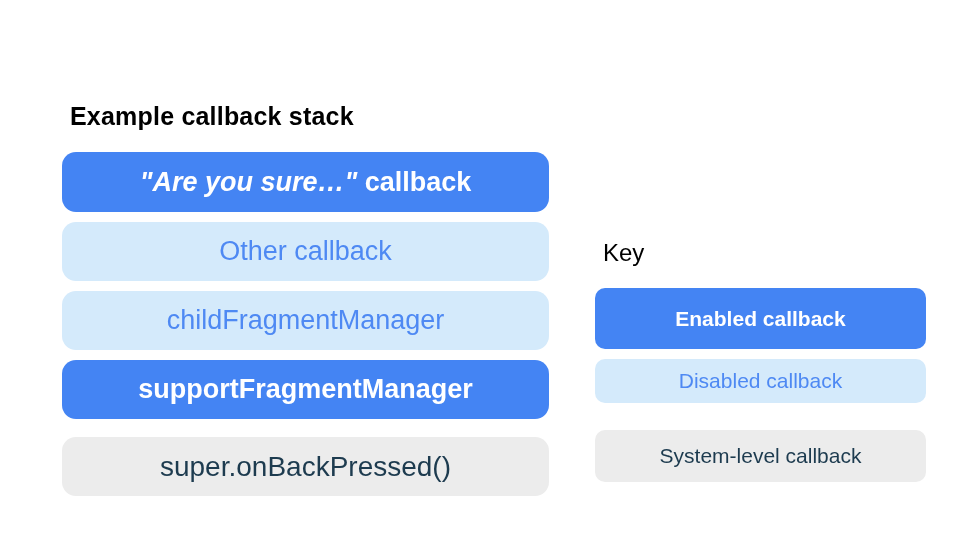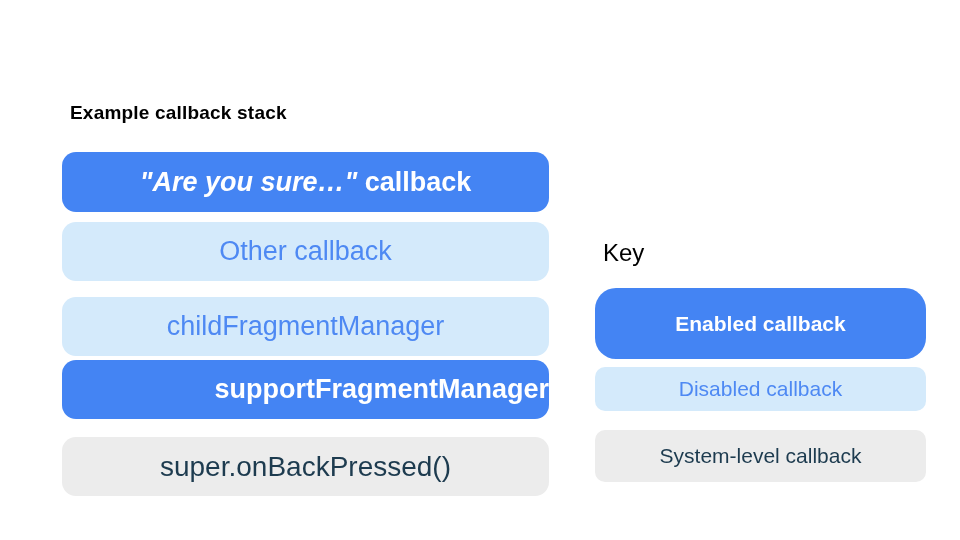--- a/index.html
+++ b/index.html
@@ -14,21 +14,21 @@
     width: 960px;
     height: 540px;
     background: #ffffff;
   }
 
   
   .stack-title {
     position: absolute;
     left: 70px;
     top: 102px;
-    font-size: 19px;
+    font-size: 25px;
     font-weight: 600;
     color: #000000;
     letter-spacing: 0.2px;
   }
   .box {
     position: absolute;
     left: 62px;
     width: 487px;
     border-radius: 14px;
     display: flex;
@@ -36,22 +36,22 @@
     justify-content: center;
     font-size: 27px;
     text-align: center;
   }
   .box.enabled  { background: #4484F3; color: #ffffff; font-weight: 700; }
   .box.disabled { background: #D4EAFB; color: #4E89F3; font-weight: 400; }
   .box.system   { background: #ECECEC; color: #1D3B4F; font-weight: 400; }
 
   #stack-box-0 { top: 152px; height: 60px; }
   #stack-box-1 { top: 222px; height: 59px; }
-  #stack-box-2 { top: 291px; height: 59px; margin-top: 6px; }
-  #stack-box-3 { top: 360px; height: 59px; justify-content: flex-end; }
+  #stack-box-2 { top: 291px; height: 59px; }
+  #stack-box-3 { top: 360px; height: 59px; }
   #stack-box-4 { top: 429px; height: 59px; font-size: 28px; margin-top: 8px; }
 
   .italic-part { font-style: italic; }
 
   
   .key-title {
     position: absolute;
     left: 603px;
     top: 239px;
     font-size: 24px;
@@ -67,22 +67,22 @@
     display: flex;
     align-items: center;
     justify-content: center;
     font-size: 21px;
     text-align: center;
   }
   .kbox.enabled  { background: #4484F3; color: #ffffff; font-weight: 700; }
   .kbox.disabled { background: #D4EAFB; color: #4E89F3; font-weight: 400; }
   .kbox.system   { background: #ECECEC; color: #1D3B4F; font-weight: 400; }
 
-  #key-box-0 { top: 288px; height: 71px; border-radius: 21px; }
-  #key-box-1 { top: 367px; height: 44px; align-items: center; }
+  #key-box-0 { top: 288px; height: 61px; }
+  #key-box-1 { top: 359px; height: 44px; align-items: center; }
   #key-box-2 { top: 430px; height: 52px; }
 </style>
 </head>
 <body>
 
 <div class="canvas">
 
   <div>
     <div class="stack-title">Example callback stack</div>
 

